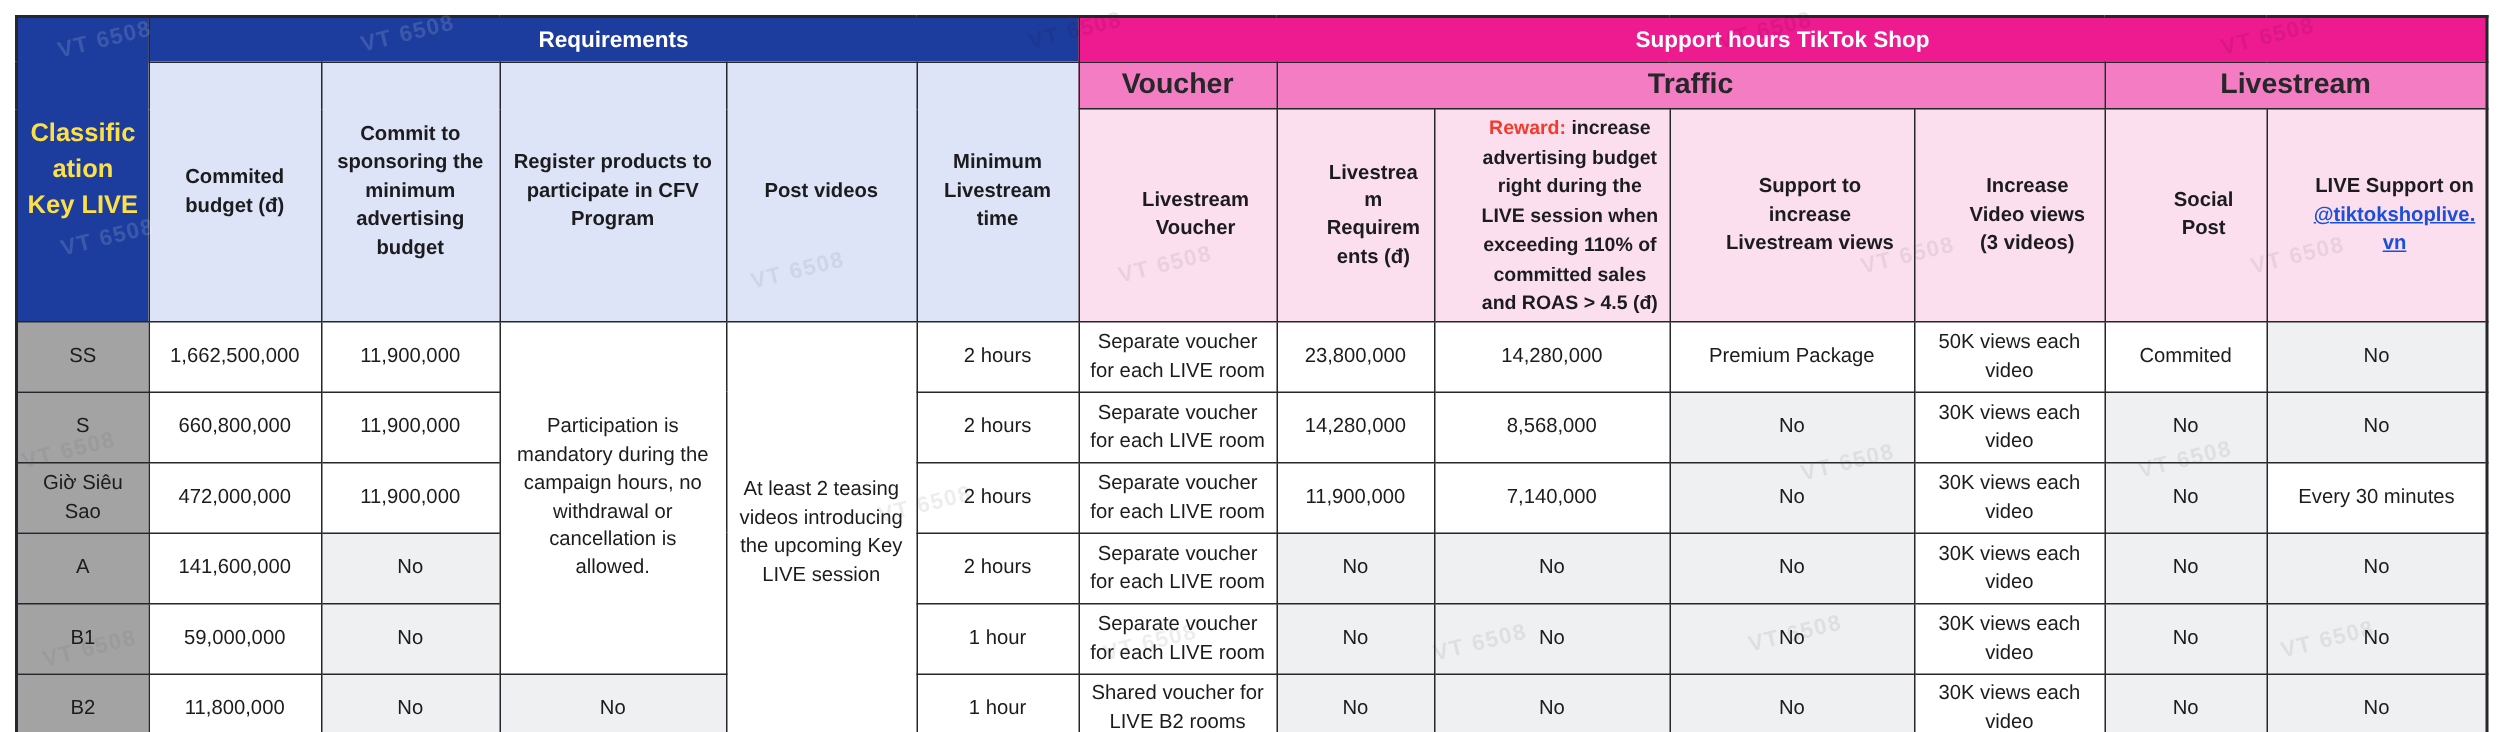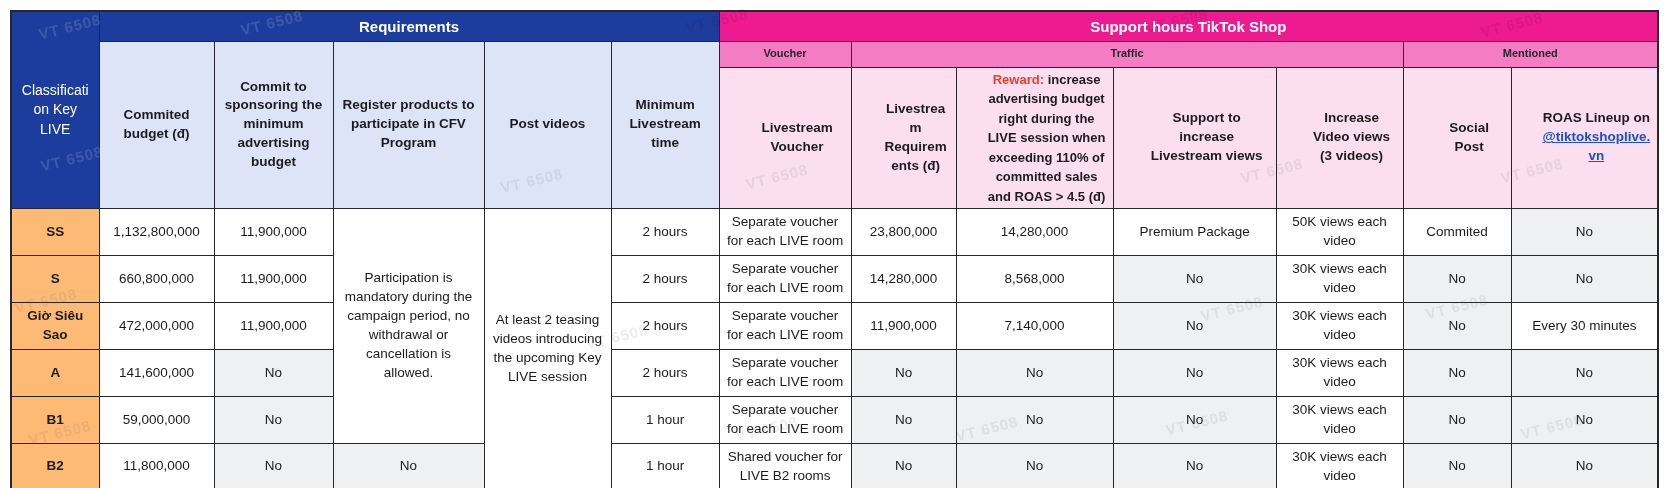--- a/index.html
+++ b/index.html
@@ -34,39 +34,39 @@
   .band-blue {
     background: #1c3d9d; color: #ffffff;
     font-weight: bold; font-size: 15px; height: 30px;
   }
   .band-magenta {
     background: #ed1a90; color: #ffffff;
     font-weight: bold; font-size: 15px; height: 30px;
   }
   .band-pink {
     background: #f47cc2; color: #26262b;
-    font-weight: bold; font-size: 11px; height: 26px;
+    font-weight: bold; font-size: 19px; height: 26px;
   }
   .classification {
-    background: #1c3d9d; color: #ffffff;
-    font-weight: normal; font-size: 14px;
+    background: #1c3d9d; color: #fde047;
+    font-weight: bold; font-size: 17px;
   }
   .hdr-blue  { background: #dde4f8; font-weight: bold; margin-top: 16px; }
   .hdr-pink  { background: #fbdfef; font-weight: bold; padding-left: 30px; }
   .hdr-row { height: 127px; }
   .reward-red { color: #f43b2b; font-weight: bold; }
   .reward-cell { font-size: 13px; line-height: 1.5; }
   a.lineup-link {
     color: #1d4ed8; font-weight: bold;
     text-decoration: underline; cursor: pointer;
   }
 
   
   .body-row { height: 47px; }
-  .tier { font-weight: bold; background: #fdba74; }
+  .tier { font-weight: normal; background: #a3a3a3; }
   td { background: #ffffff; }
   td.no-cell { background: #eef0f1; }
 
   
   .wm {
     position: absolute;
     font-size: 15px; font-weight: 600; letter-spacing: 1px;
     transform: rotate(-14deg);
     pointer-events: none;
     white-space: nowrap;
@@ -104,41 +104,41 @@
     </tr>
 
     <tr>
       <th class="hdr-blue" rowspan="2">Commited budget (đ)</th>
       <th class="hdr-blue" rowspan="2">Commit to sponsoring the minimum advertising budget</th>
       <th class="hdr-blue" rowspan="2">Register products to participate in CFV Program</th>
       <th class="hdr-blue" rowspan="2">Post videos</th>
       <th class="hdr-blue" rowspan="2">Minimum Livestream time</th>
       <th class="band-pink">Voucher</th>
       <th class="band-pink" colspan="4">Traffic</th>
-      <th class="band-pink" colspan="2">Mentioned</th>
+      <th class="band-pink" colspan="2">Livestream</th>
     </tr>
 
     <tr class="hdr-row">
       <th class="hdr-pink">Livestream Voucher</th>
       <th class="hdr-pink">Livestream Requirements (đ)</th>
       <th class="hdr-pink reward-cell"><span class="reward-red">Reward:</span><span> increase advertising budget right during the LIVE session when exceeding 110% of committed sales and ROAS &gt; 4.5 (đ)</span></th>
       <th class="hdr-pink">Support to increase Livestream views</th>
       <th class="hdr-pink">Increase Video views (3 videos)</th>
       <th class="hdr-pink">Social Post</th>
       <th class="hdr-pink">
-        <div>ROAS Lineup on</div>
+        <div>LIVE Support on</div>
         <a class="lineup-link">@tiktokshoplive.vn</a>
       </th>
     </tr>
 
     <tr class="body-row">
       <td class="tier">SS</td>
-      <td>1,132,800,000</td>
-      <td>11,900,000</td>
-      <td rowspan="5">Participation is mandatory during the campaign period, no withdrawal or cancellation is allowed.</td>
+      <td>1,662,500,000</td>
+      <td>11,900,000</td>
+      <td rowspan="5">Participation is mandatory during the campaign hours, no withdrawal or cancellation is allowed.</td>
       <td rowspan="6">At least 2 teasing videos introducing the upcoming Key LIVE session</td>
       <td>2 hours</td>
       <td>Separate voucher for each LIVE room</td>
       <td>23,800,000</td>
       <td>14,280,000</td>
       <td>Premium Package</td>
       <td>50K views each video</td>
       <td>Commited</td>
       <td class="no-cell">No</td>
     </tr>

